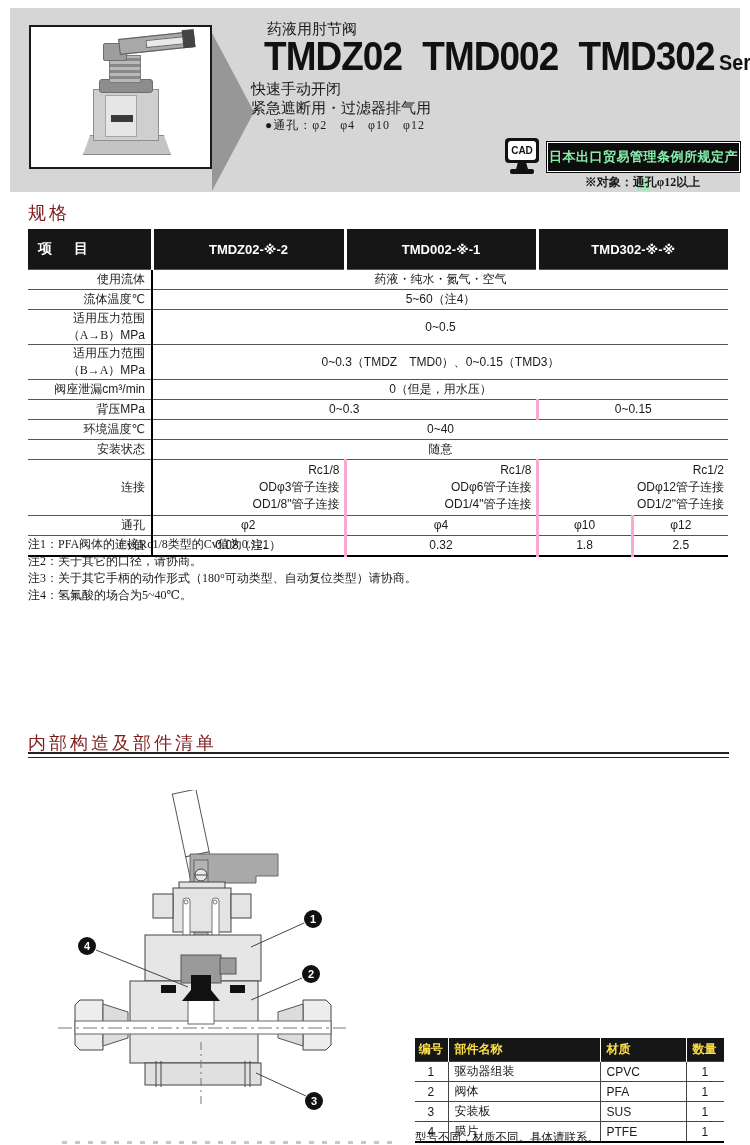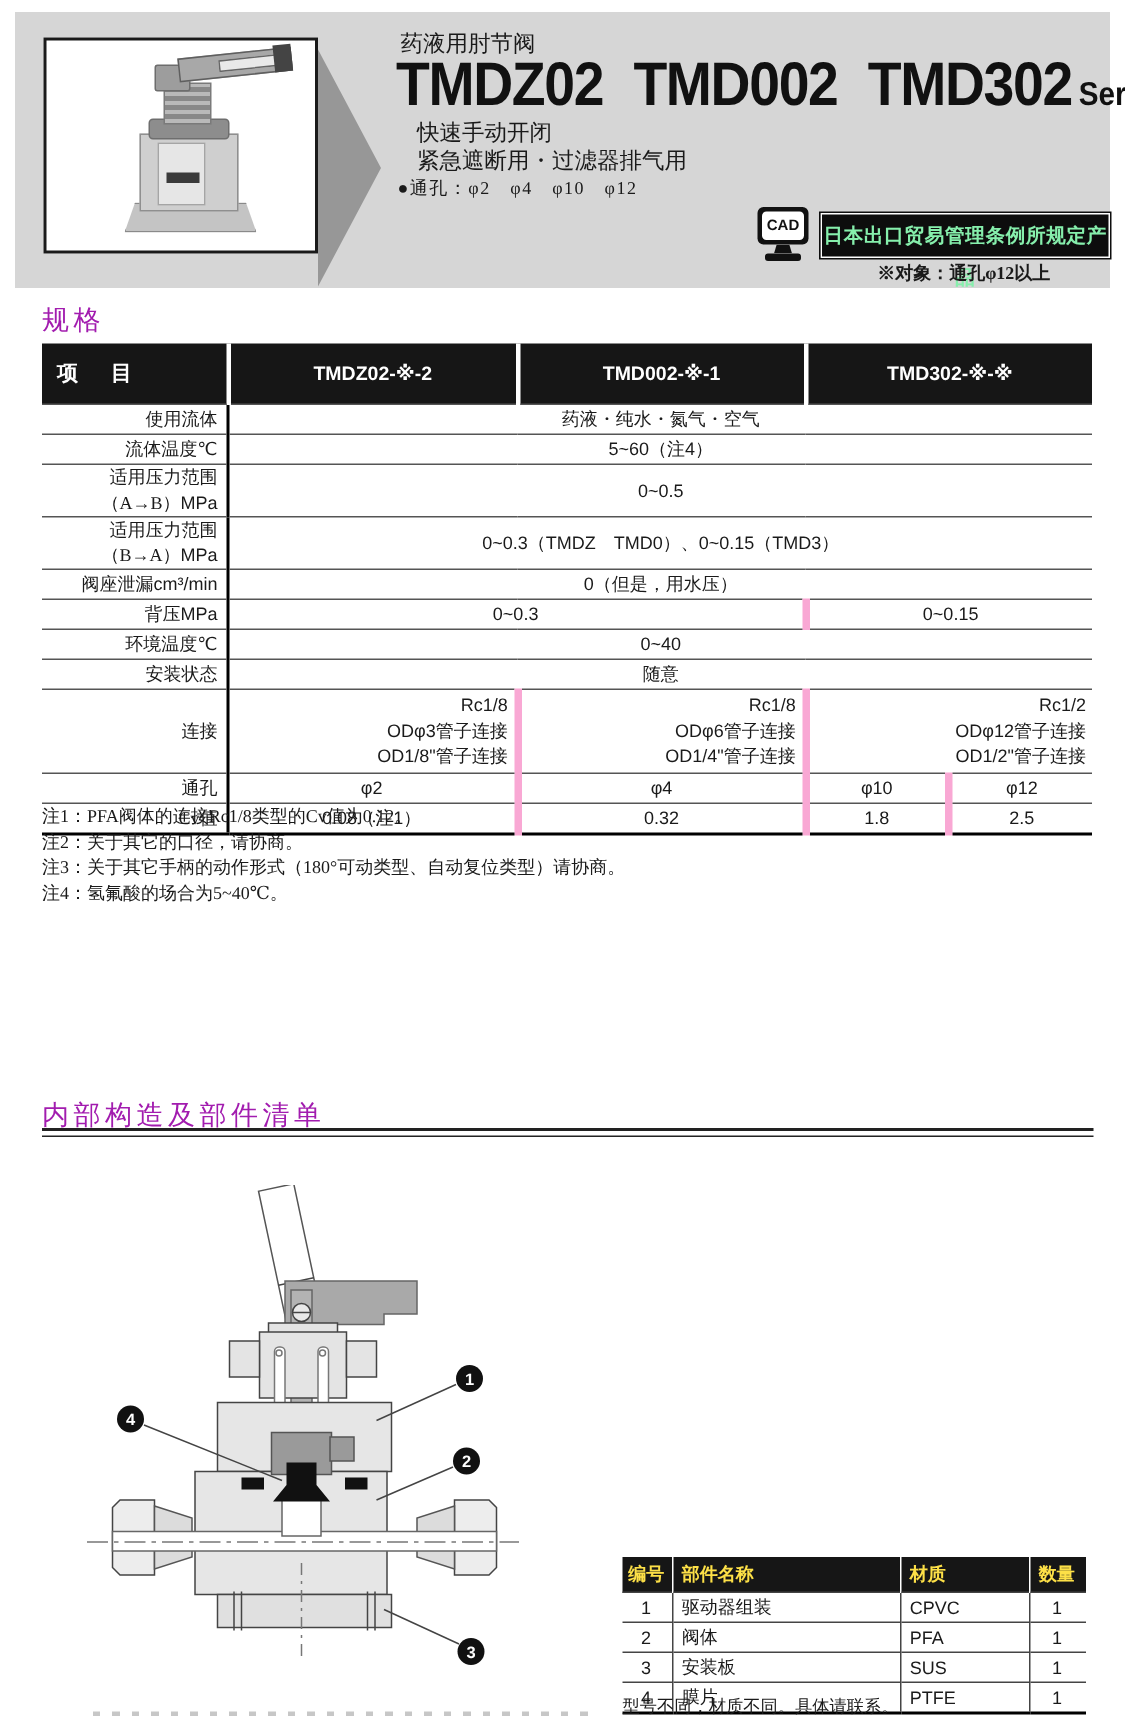--- a/index.html
+++ b/index.html
@@ -26,52 +26,52 @@
   .pv-arm-slot{position:absolute;left:26px;top:3px;width:40px;height:6px;background:#e9e9e9;border:1px solid #666;}
   .pv-arm-cap{position:absolute;right:-1px;top:-3px;width:12px;height:18px;background:#444;}
 
   .header-arrow{left:212px;top:33px;width:0;height:0;border-top:79px solid transparent;border-bottom:79px solid transparent;border-left:42px solid #979797;}
 
   .category{left:267px;top:20px;font-size:15px;}
   .title-line{left:264px;top:33px;white-space:nowrap;}
   .title-scale{display:inline-block;transform:scaleX(.9);transform-origin:left top;}
   .title-main{font-size:41px;font-weight:bold;letter-spacing:-1px;word-spacing:12px;color:#111;}
   .title-suffix{font-size:22px;font-weight:bold;margin-left:5px;color:#111;}
-  .features{left:278px;top:80px;font-size:15px;line-height:19px;}
+  .features{left:251px;top:80px;font-size:15px;line-height:19px;}
   .orifice{left:265px;top:117px;font-size:12px;letter-spacing:1px;}
 
   
   .cad-icon{left:504px;top:138px;width:38px;height:40px;}
   .cad-screen{position:absolute;left:1px;top:0;width:34px;height:25px;background:#111;border-radius:4px;}
   .cad-screen-inner{position:absolute;left:3px;top:3px;width:28px;height:19px;background:#fff;border-radius:3px;
     display:flex;align-items:center;justify-content:center;font-size:10px;font-weight:bold;color:#111;}
   .cad-stand{position:absolute;left:12px;top:25px;width:12px;height:6px;background:#111;clip-path:polygon(15% 0,85% 0,100% 100%,0 100%);}
   .cad-base{position:absolute;left:6px;top:31px;width:24px;height:5px;background:#111;border-radius:2px;}
 
   .export-badge{left:547px;top:142px;width:191px;height:28px;background:#0d0d0d;color:#86efac;
     font-size:13px;font-weight:bold;text-align:center;line-height:28px;letter-spacing:.5px;
     border:1px solid #fff;outline:1px solid #0d0d0d;}
   .target-note{left:547px;top:174px;width:191px;text-align:center;font-size:12px;font-weight:bold;}
 
   
-  .sec-title{font-size:18px;letter-spacing:3px;color:#a21caf;}
+  .sec-title{font-size:18px;letter-spacing:3px;color:#7f1d1d;}
   .spec-title{left:28px;top:201px;}
   .construction-title{left:28px;top:731px;}
   .construction-rule{left:28px;top:752px;width:701px;height:3px;border-top:2px solid #222;border-bottom:1px solid #222;}
 
   
   table.spec{left:28px;top:229px;width:700px;border-collapse:collapse;table-layout:fixed;font-size:12px;}
   table.spec th{background:#161616;color:#fff;height:38px;font-size:13px;font-weight:bold;text-align:center;border-right:3px solid #fff;}
   table.spec th:last-child{border-right:none;}
   table.spec th.lblh{text-align:left;padding-left:10px;letter-spacing:4px;font-family:"Liberation Serif","DejaVu Serif",serif;font-size:14px;}
   table.spec td{border-top:1px solid #555;height:19px;line-height:17px;text-align:center;padding:0 4px;}
   table.spec td.lbl{font-family:"Liberation Serif","DejaVu Serif",serif;text-align:right;padding-left:2px;padding-right:6px;}
   table.spec td.lbl .unit{float:right;font-family:"Liberation Sans","DejaVu Sans",sans-serif;}
   table.spec td.lbl + td{border-left:2px solid #000;}
-  table.spec td:not(.lbl){border-left:5px solid #f9a8d4;}
+  table.spec td:not(.lbl){border-left:3px solid #f9a8d4;}
   table.spec tr:last-child td{border-bottom:2px solid #000;}
   table.spec td.multiline{text-align:right;padding-left:22px;line-height:17px;padding-top:2px;padding-bottom:2px;}
 
   .notes{left:28px;top:536px;font-size:12px;line-height:17px;}
 
   
   table.parts{left:415px;top:1038px;width:309px;border-collapse:collapse;table-layout:fixed;font-size:12px;}
   table.parts th{background:#161616;color:#fde047;height:21px;font-weight:bold;text-align:left;padding-left:6px;border-right:1px solid #fff;}
   table.parts th.c{text-align:center;padding-left:0;}
   table.parts td{border-top:1px solid #444;border-left:1px solid #444;height:17px;padding-left:6px;text-align:left;}

